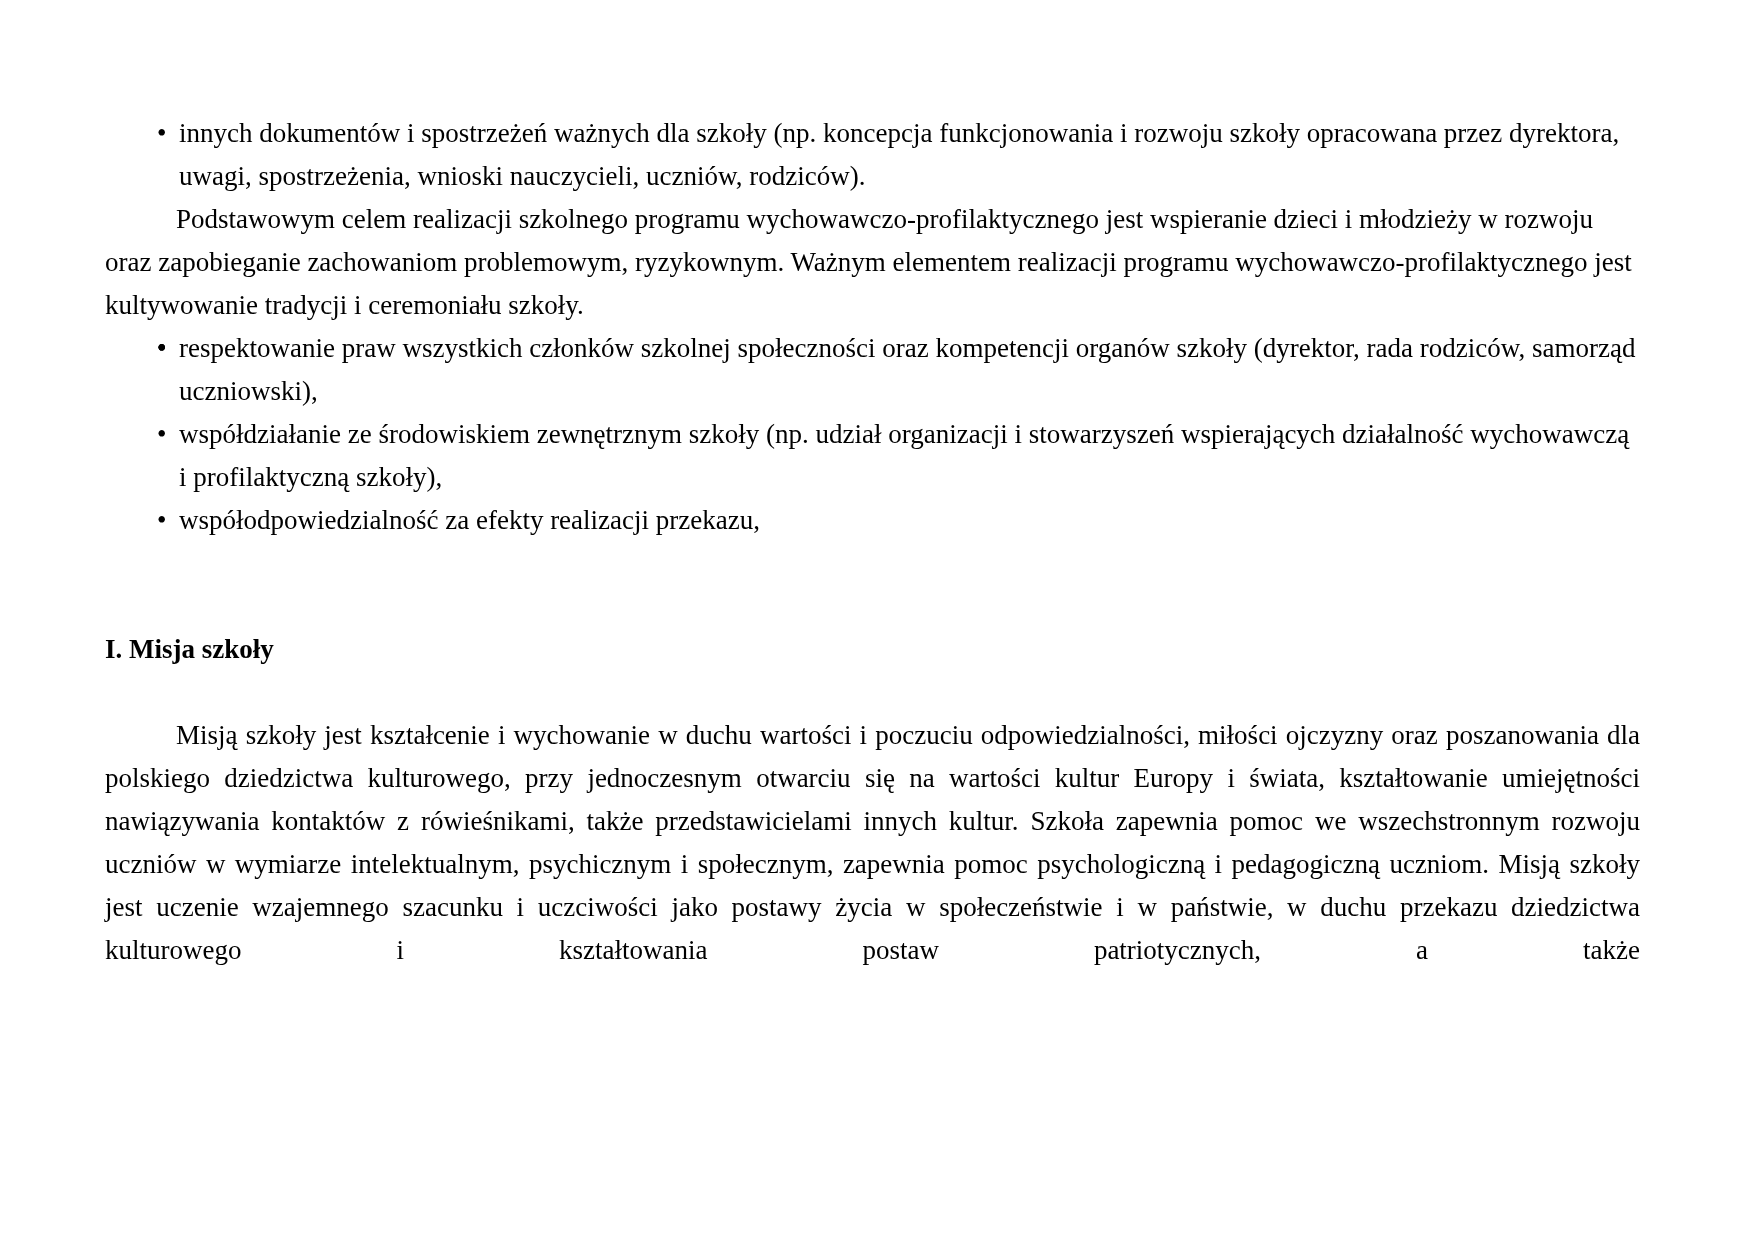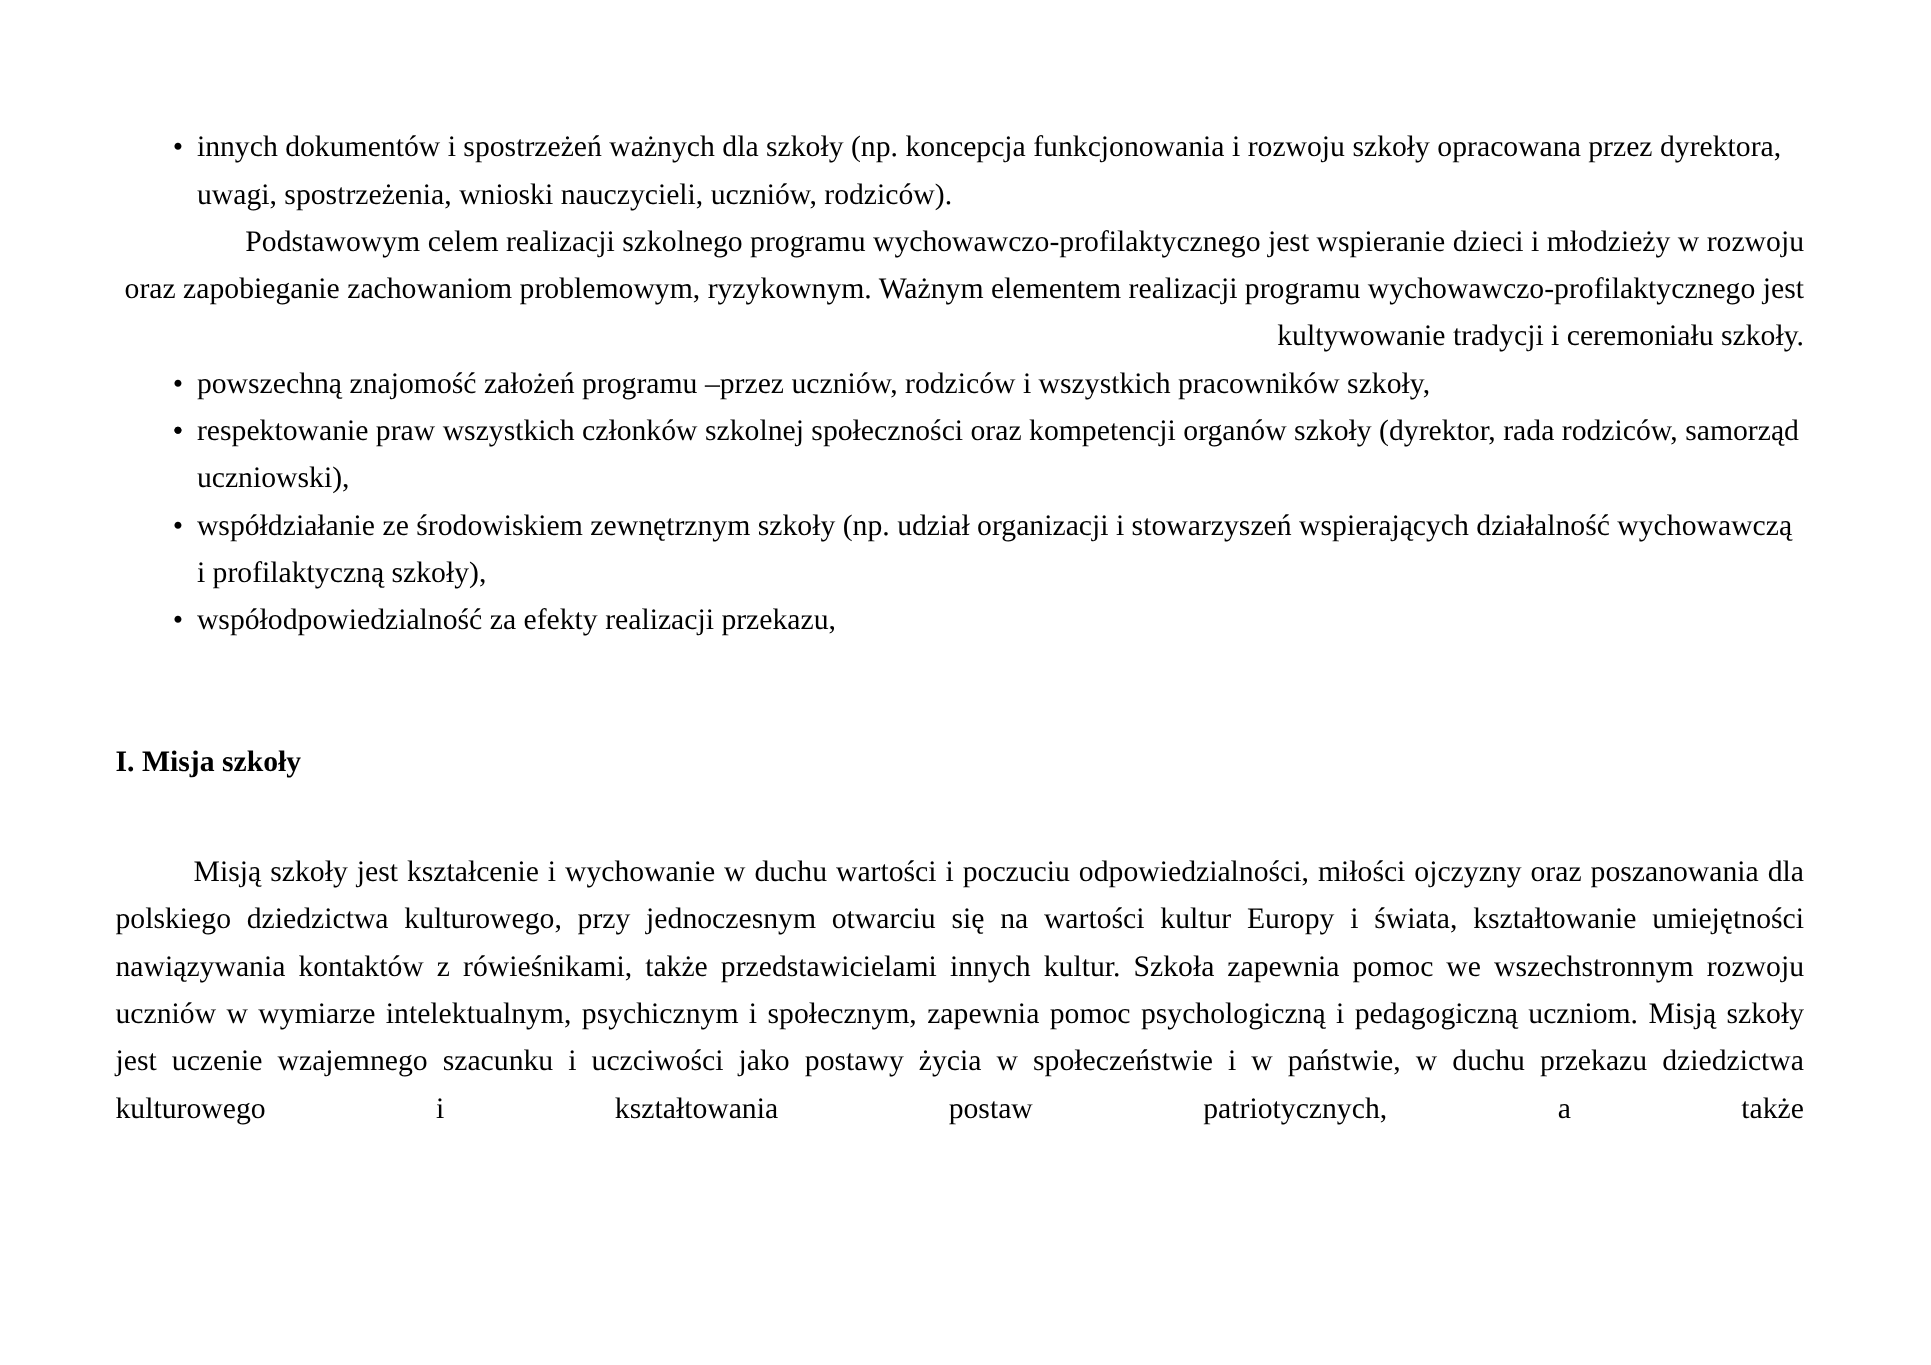--- a/index.html
+++ b/index.html
@@ -25,53 +25,52 @@
     position: relative;
     padding-left: 74px; 
   }
   .bullet-marker {
     position: absolute;
     left: 52px;
     top: 0;
     width: 22px;
     text-align: left;
   }
-  .para { text-align: right; }
+  .para { text-align: left; }
   .para.first-indent { text-indent: 71px; }
   .para.justified {
     text-align: justify;
     text-align-last: justify;
   }
   .heading {
     font-weight: bold;
     font-size: 27px;
     line-height: 43px;
     margin-top: 86px;   
-    margin-bottom: 57px; 
+    margin-bottom: 43px; 
   }
 </style>
 </head>
 <body>
 
 <div class="page">
 
   <ul class="blist">
     <li>
       <span class="bullet-marker">•</span>
       <span>innych dokumentów i spostrzeżeń ważnych dla szkoły (np. koncepcja funkcjonowania i rozwoju szkoły opracowana przez dyrektora, uwagi, spostrzeżenia, wnioski nauczycieli, uczniów, rodziców).</span>
     </li>
   </ul>
 
   <p class="para first-indent">Podstawowym celem realizacji szkolnego programu wychowawczo-profilaktycznego jest wspieranie dzieci i młodzieży w rozwoju oraz zapobieganie zachowaniom problemowym, ryzykownym. Ważnym elementem realizacji programu wychowawczo-profilaktycznego jest kultywowanie tradycji i ceremoniału szkoły.</p>
 
 
   <ul class="blist">
     <li>
       <span class="bullet-marker">•</span>
-      <span>powszechną znajomość założeń programu –przez uczniów, rodziców i wszystkich pracowników szkoły,</span>
     </li>
     <li>
       <span class="bullet-marker">•</span>
     </li>
     <li>
       <span class="bullet-marker">•</span>
       <span>respektowanie praw wszystkich członków szkolnej społeczności oraz kompetencji organów szkoły (dyrektor, rada rodziców, samorząd uczniowski),</span>
     </li>
     <li>
       <span class="bullet-marker">•</span>

